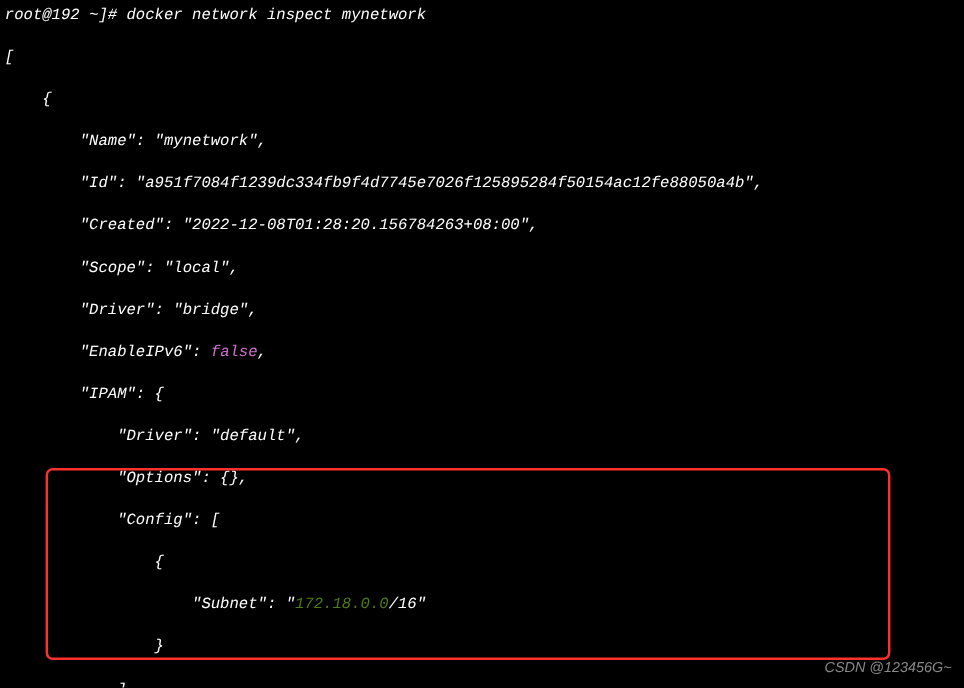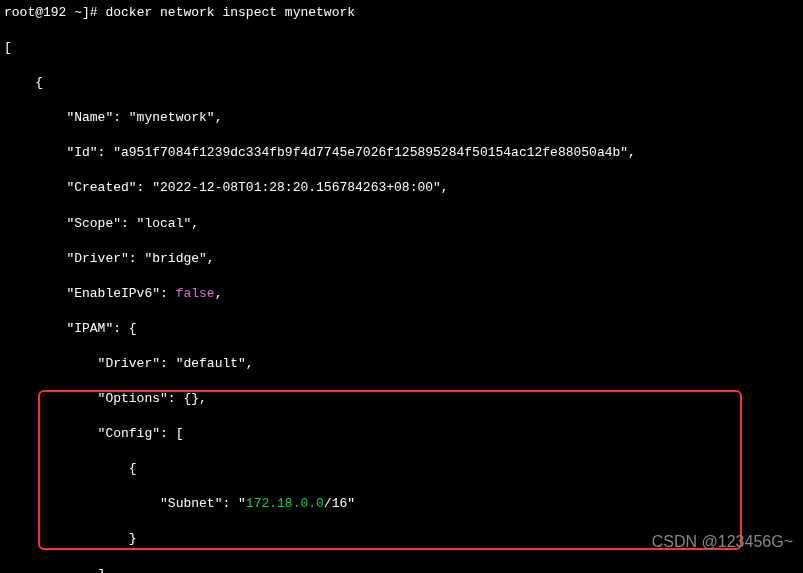--- a/index.html
+++ b/index.html
@@ -1,48 +1,48 @@
 <!DOCTYPE html>
 <html><head>
   <meta charset="utf-8">
   <style>
-    * { margin: 0; padding: 0; box-sizing: border-box; }
+    * { margin: 0; padding: 0; box-sizing: border-box; font-style: italic; }
     body {
       background: #000;
       color: #fff;
       font-family: 'Courier New', monospace;
       font-size: 13px;
       line-height: 1.35;
       padding: 4px;
       width: 803px;
       height: 573px;
       overflow: hidden;
       position: relative;
     }
     .prompt-line { white-space: pre; }
     .json-output { white-space: pre; }
     .kw-false { color: #d070d0; text-align: center; }
-    .kw-string { color: #22c55e; }
+    .kw-string { color: #4d7c0f; }
     .highlight-box {
       position: absolute;
       border: 2px solid #ff3030;
       border-radius: 6px;
       left: 38px;
       top: 390px;
       width: 704px;
       height: 160px;
       pointer-events: none;
     }
     .watermark {
       position: absolute;
       right: 10px;
-      bottom: 20px;
+      bottom: 9px;
       color: #888;
       font-family: Arial, sans-serif;
-      font-size: 16px;
+      font-size: 12px;
     }
   </style>
 </head>
 <body>
 
 <div class="prompt-line"><span>root@192 ~]# </span><span>docker network inspect mynetwork</span></div>
 <div class="json-output">
 <div>[</div>
 <div>    {</div>
 <div>        "Name": "mynetwork",</div>

